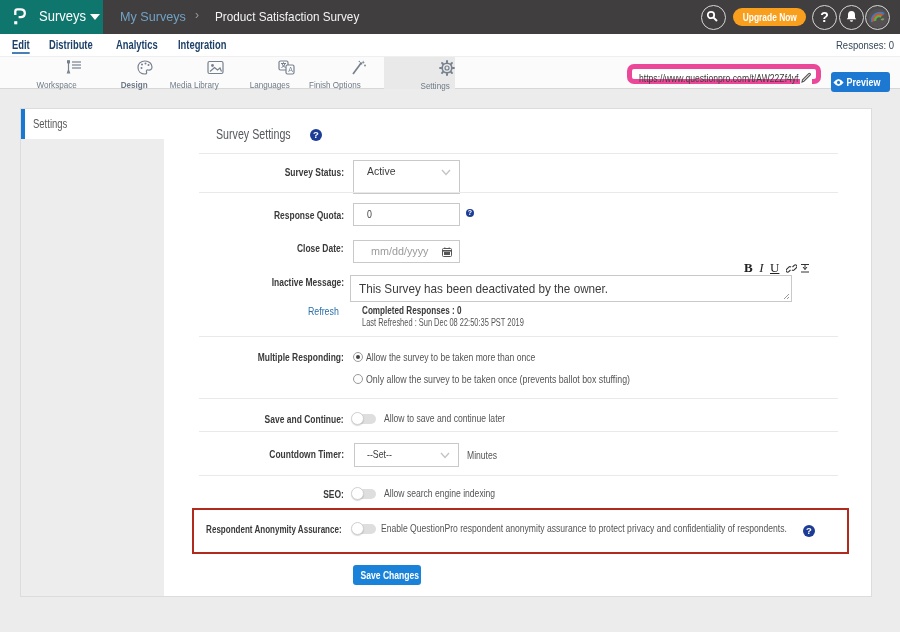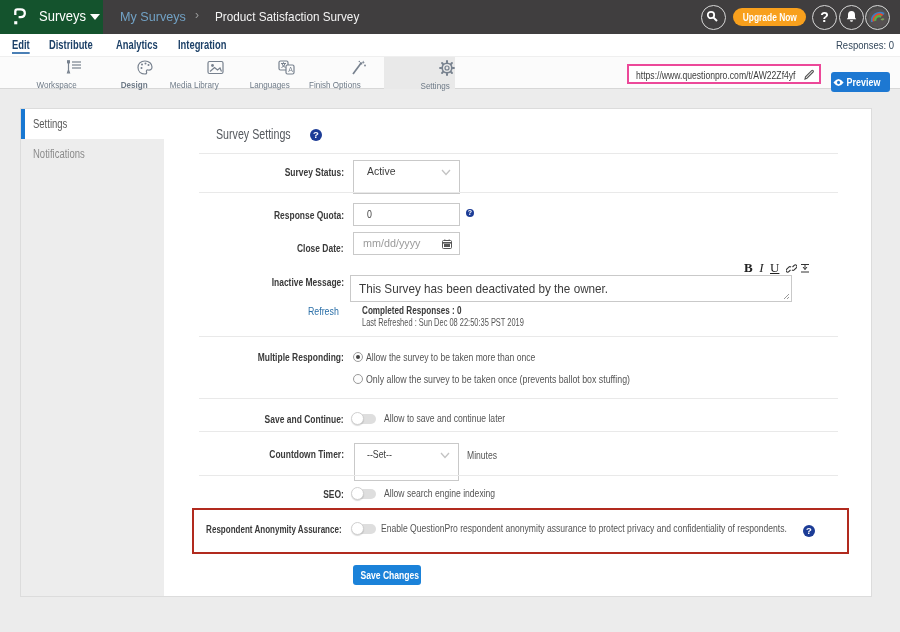--- a/index.html
+++ b/index.html
@@ -2,41 +2,41 @@
 <html><head>
 <meta charset="utf-8">
 <style>
 * { margin:0; padding:0; box-sizing:border-box; }
 html,body { width:900px; height:632px; overflow:hidden; }
 body { font-family:"Liberation Sans", sans-serif; background:#ececec; position:relative; }
 .t { display:inline-block; white-space:nowrap; transform-origin:0 50%; }
 
 
 .topbar { position:absolute; left:0; top:0; width:900px; height:34px; background:#403e3f; }
-.logo { position:absolute; left:0; top:0; width:103px; height:42px; background:#14532d; }
+.logo { position:absolute; left:0; top:0; width:103px; height:42px; background:#0f766e; }
 .logo .ptxt { position:absolute; left:39px; top:8px; color:#fff; font-size:14px; display:inline-block; white-space:nowrap; transform:scaleX(0.93); transform-origin:0 50%; }
 .caret { position:absolute; left:90px; top:14px; width:0; height:0; border-left:5px solid transparent; border-right:5px solid transparent; border-top:6px solid #fff; }
 .crumb1 { position:absolute; left:120px; top:9px; color:#71a1c4; font-size:13px; display:inline-block; white-space:nowrap; transform:scaleX(0.97); transform-origin:0 50%; }
 .crumbsep { position:absolute; left:195px; top:8px; color:#9a9a9a; font-size:12px; }
 .crumb2 { position:absolute; left:215px; top:9px; color:#f4f4f4; font-size:13.5px; transform:scaleX(0.87); }
 .cicon { position:absolute; top:5px; width:25px; height:25px; border:1.5px solid #d7d7d7; border-radius:50%; }
 .upgrade { position:absolute; left:733px; top:8px; width:73px; height:18px; background:#f8a01d; border-radius:9px; color:#fff; font-size:10.5px; font-weight:bold; text-align:center; line-height:18px; }
 
 
 .menubar { position:absolute; left:0; top:34px; width:900px; height:22px; background:#fff; }
 .menubar a { position:absolute; top:4px; color:#1d4168; font-size:12px; font-weight:600; text-decoration:none; white-space:nowrap; transform-origin:0 50%; transform:scaleX(0.78); display:inline-block; }
 .responses { position:absolute; left:836px; top:6px; color:#33475b; font-size:10px; transform:scaleX(0.95); transform-origin:0 50%; display:inline-block; white-space:nowrap; }
 
 
 .toolbar { position:absolute; left:0; top:56px; width:900px; height:33px; background:#fbfbfb; border-top:1px solid #efefef; border-bottom:1px solid #d7d7d7; }
 .titem { position:absolute; top:0; width:71px; height:32px; text-align:right; }
 .titem svg { margin-top:3px; }
 .titem .tlabel { display:block; font-size:9.5px; color:#6e7a87; transform:scaleX(0.85); transform-origin:50% 50%; white-space:nowrap; }
 .titem.sel { background:#e9e9e9; }
-.urlbox { position:absolute; left:627px; top:7px; width:194px; height:20px; background:#fff; border:2px solid #ec4899; border-radius:0; }
+.urlbox { position:absolute; left:627px; top:7px; width:194px; height:20px; background:#fff; border:5px solid #ec4899; border-radius:7px; }
 .urlbox .utxt { position:absolute; left:7px; top:3px; font-size:10.5px; color:#3c3c3c; white-space:nowrap; transform:scaleX(0.82); transform-origin:0 50%; display:inline-block; }
 .pencil { position:absolute; right:4px; top:3px; background:#fff; }
 .previewbtn { position:absolute; left:831px; top:7px; width:59px; height:20px; background:#1d78d2; border-radius:3px; color:#fff; font-size:10.5px; font-weight:bold; text-align:center; line-height:20px;margin-top:8px; }
 .previewbtn .pv { display:inline-block; transform:scaleX(0.85); transform-origin:0 50%; }
 
 
 .card { position:absolute; left:20px; top:108px; width:852px; height:489px; background:#fff; border:1px solid #dcdcdc; }
 .sidebar { position:absolute; left:0; top:0; width:143px; height:487px; background:#ededed; }
 .sideitem { position:relative; height:30px; line-height:30px; padding-left:12px; font-size:12.5px; color:#8b8b8b; }
 .sideitem.sel { background:#fff; color:#5a5a5a; border-left:4px solid #1878d2; padding-left:8px; }
@@ -188,41 +188,40 @@
   </div>
   <div class="previewbtn"><span class="pv"><svg width="13" height="9" viewBox="0 0 13 9" style="vertical-align:-1px; margin-right:3px;">
           <path d="M0.5,4.5 Q6.5,-2.5 12.5,4.5 Q6.5,11.5 0.5,4.5 Z" fill="#fff"></path>
           <circle cx="6.5" cy="4.5" r="1.8" fill="#1d78d2"></circle>
         </svg>Preview</span></div>
 </div>
 
 <div class="card">
   <div class="sidebar">
     <div class="sideitem sel"><span class="t">Settings</span></div>
-    <div class="sideitem"><span class="t">Notifications</span></div>
   </div>
   <div class="content">
     <span class="title">Survey Settings</span>
     <span class="qicon" style="left:146px; top:21px; width:12px; height:12px; font-size:9.5px; line-height:12px;">?</span>
     <div class="hsep" style="top:45px;"></div>
 
     <span class="flabel" style="right:529px; top:58px;">Survey Status:</span>
     <div class="ctl" style="left:189px; top:52px; width:107px; height:34px; line-height:21px; padding-left:13px;"><span class="t" style="transform:scaleX(0.95);">Active</span>
       <svg class="selchev" width="10" height="7" viewBox="0 0 10 7">
           <path d="M1,1 L5,5.5 L9,1" fill="none" stroke="#c3c3c3" stroke-width="1.3"></path>
         </svg>
     </div>
     <div class="hsep" style="top:84px;"></div>
 
     <span class="flabel" style="right:529px; top:101px;">Response Quota:</span>
     <div class="ctl" style="left:189px; top:95px; width:107px; height:23px; line-height:21px; padding-left:13px;"><span class="t">0</span></div>
     <span class="qicon" style="left:302px; top:101px; width:8px; height:8px; font-size:7px; line-height:8px;">?</span>
 
     <span class="flabel" style="right:529px; top:134px;">Close Date:</span>
-    <div class="ctl" style="left:189px; top:124px; width:107px; height:23px; line-height:21px; padding-left:9px; color:#9b9b9b;"><span class="t" style="transform:scaleX(0.98);">mm/dd/yyyy</span>
+    <div class="ctl" style="left:189px; top:132px; width:107px; height:23px; line-height:21px; padding-left:17px; color:#9b9b9b;"><span class="t" style="transform:scaleX(0.98);">mm/dd/yyyy</span>
       <svg style="position:absolute; right:7px; top:6px;" width="10" height="10" viewBox="0 0 10 10">
           <rect x="0.5" y="1.5" width="9" height="8" rx="1" fill="none" stroke="#555" stroke-width="1"></rect>
           <line x1="0.5" y1="3.8" x2="9.5" y2="3.8" stroke="#555" stroke-width="1.6"></line>
           <line x1="2.8" y1="0.4" x2="2.8" y2="2" stroke="#555" stroke-width="1.2"></line>
           <line x1="7.2" y1="0.4" x2="7.2" y2="2" stroke="#555" stroke-width="1.2"></line>
           <rect x="2" y="5" width="6" height="3" fill="#555"></rect>
         </svg>
     </div>
 
     <div style="position:absolute; left:580px; top:152px; width:70px; font-size:13px; color:#222; font-family:'Liberation Serif',serif;"><b>B</b>&nbsp; <i>I</i>&nbsp; <u>U</u>&nbsp; <svg width="11" height="9" viewBox="0 0 11 9" style="vertical-align:-1px;">
@@ -249,21 +248,21 @@
     <div class="hsep" style="top:290px;"></div>
 
     <span class="flabel" style="right:529px; top:305px;">Save and Continue:</span>
     <span class="toggle" style="left:188px; top:306px;">
         <span class="knob"></span>
       </span>
     <span class="graytxt" style="left:220px; top:304px;">Allow to save and continue later</span>
     <div class="hsep" style="top:323px;"></div>
 
     <span class="flabel" style="right:529px; top:340px;">Countdown Timer:</span>
-    <div class="ctl" style="left:190px; top:335px; width:105px; height:38px; line-height:20px; padding-left:12px;"><span class="t">--Set--</span>
+    <div class="ctl" style="left:190px; top:335px; width:105px; height:24px; line-height:20px; padding-left:12px;"><span class="t">--Set--</span>
       <svg class="selchev" width="10" height="7" viewBox="0 0 10 7">
           <path d="M1,1 L5,5.5 L9,1" fill="none" stroke="#c3c3c3" stroke-width="1.3"></path>
         </svg>
     </div>
     <span class="graytxt" style="left:303px; top:341px;">Minutes</span>
     <div class="hsep" style="top:367px;"></div>
 
     <span class="flabel" style="right:529px; top:380px;">SEO:</span>
     <span class="toggle" style="left:188px; top:381px;">
         <span class="knob"></span>

